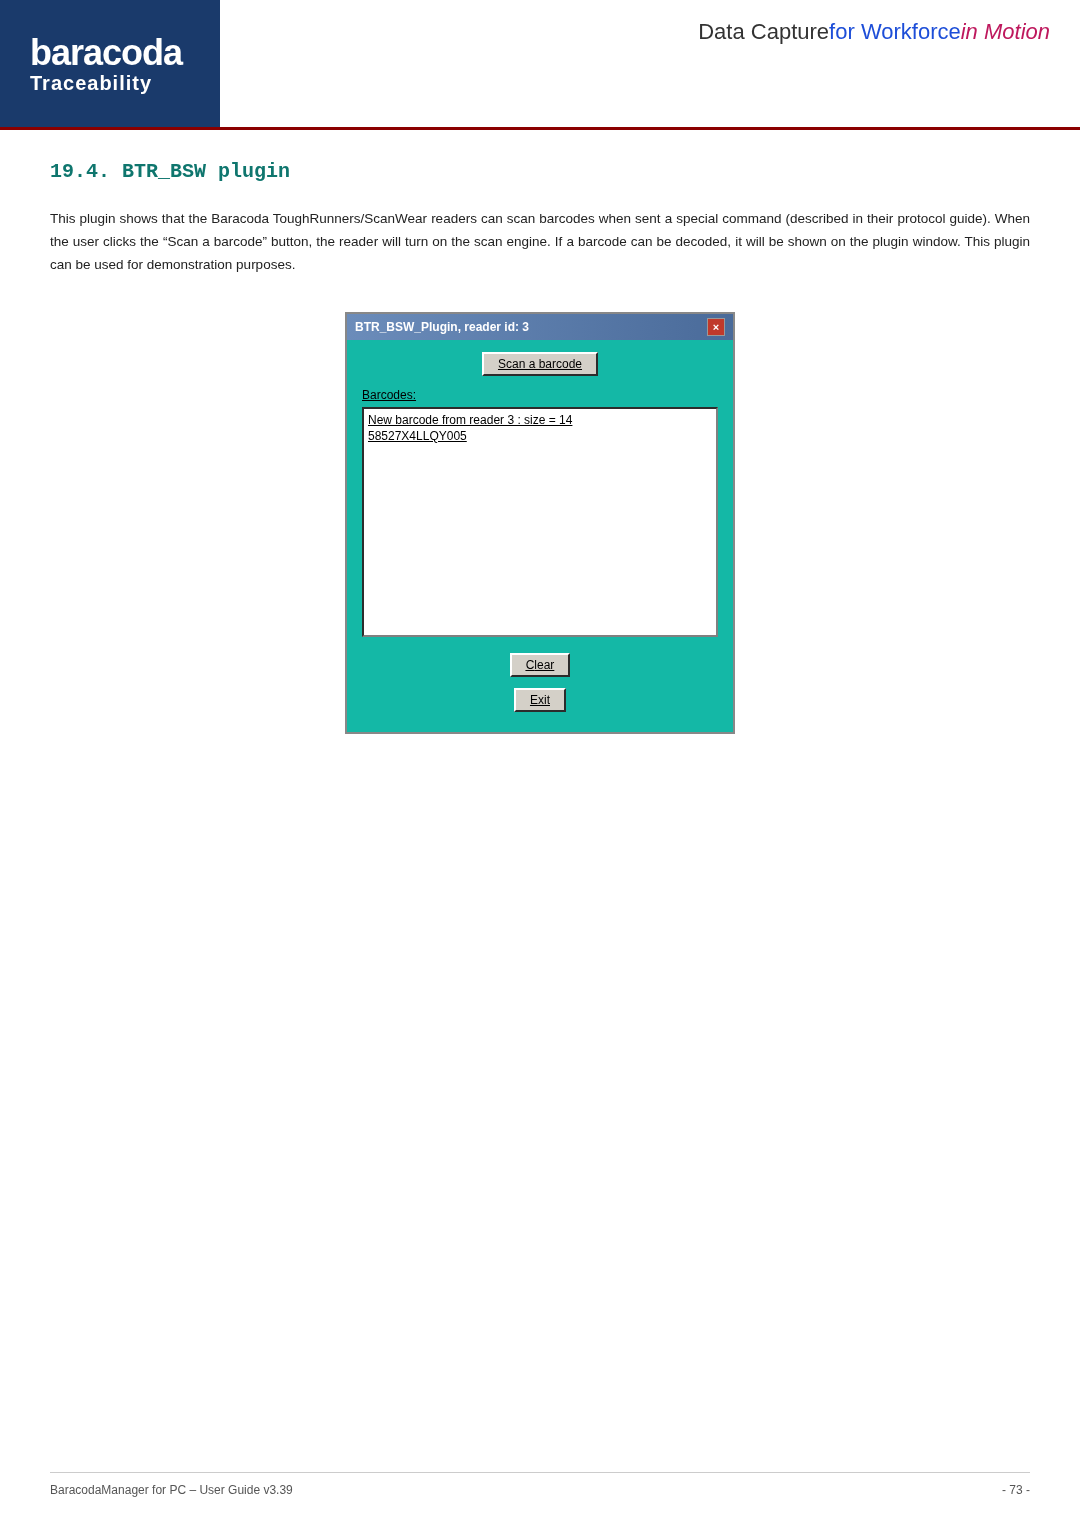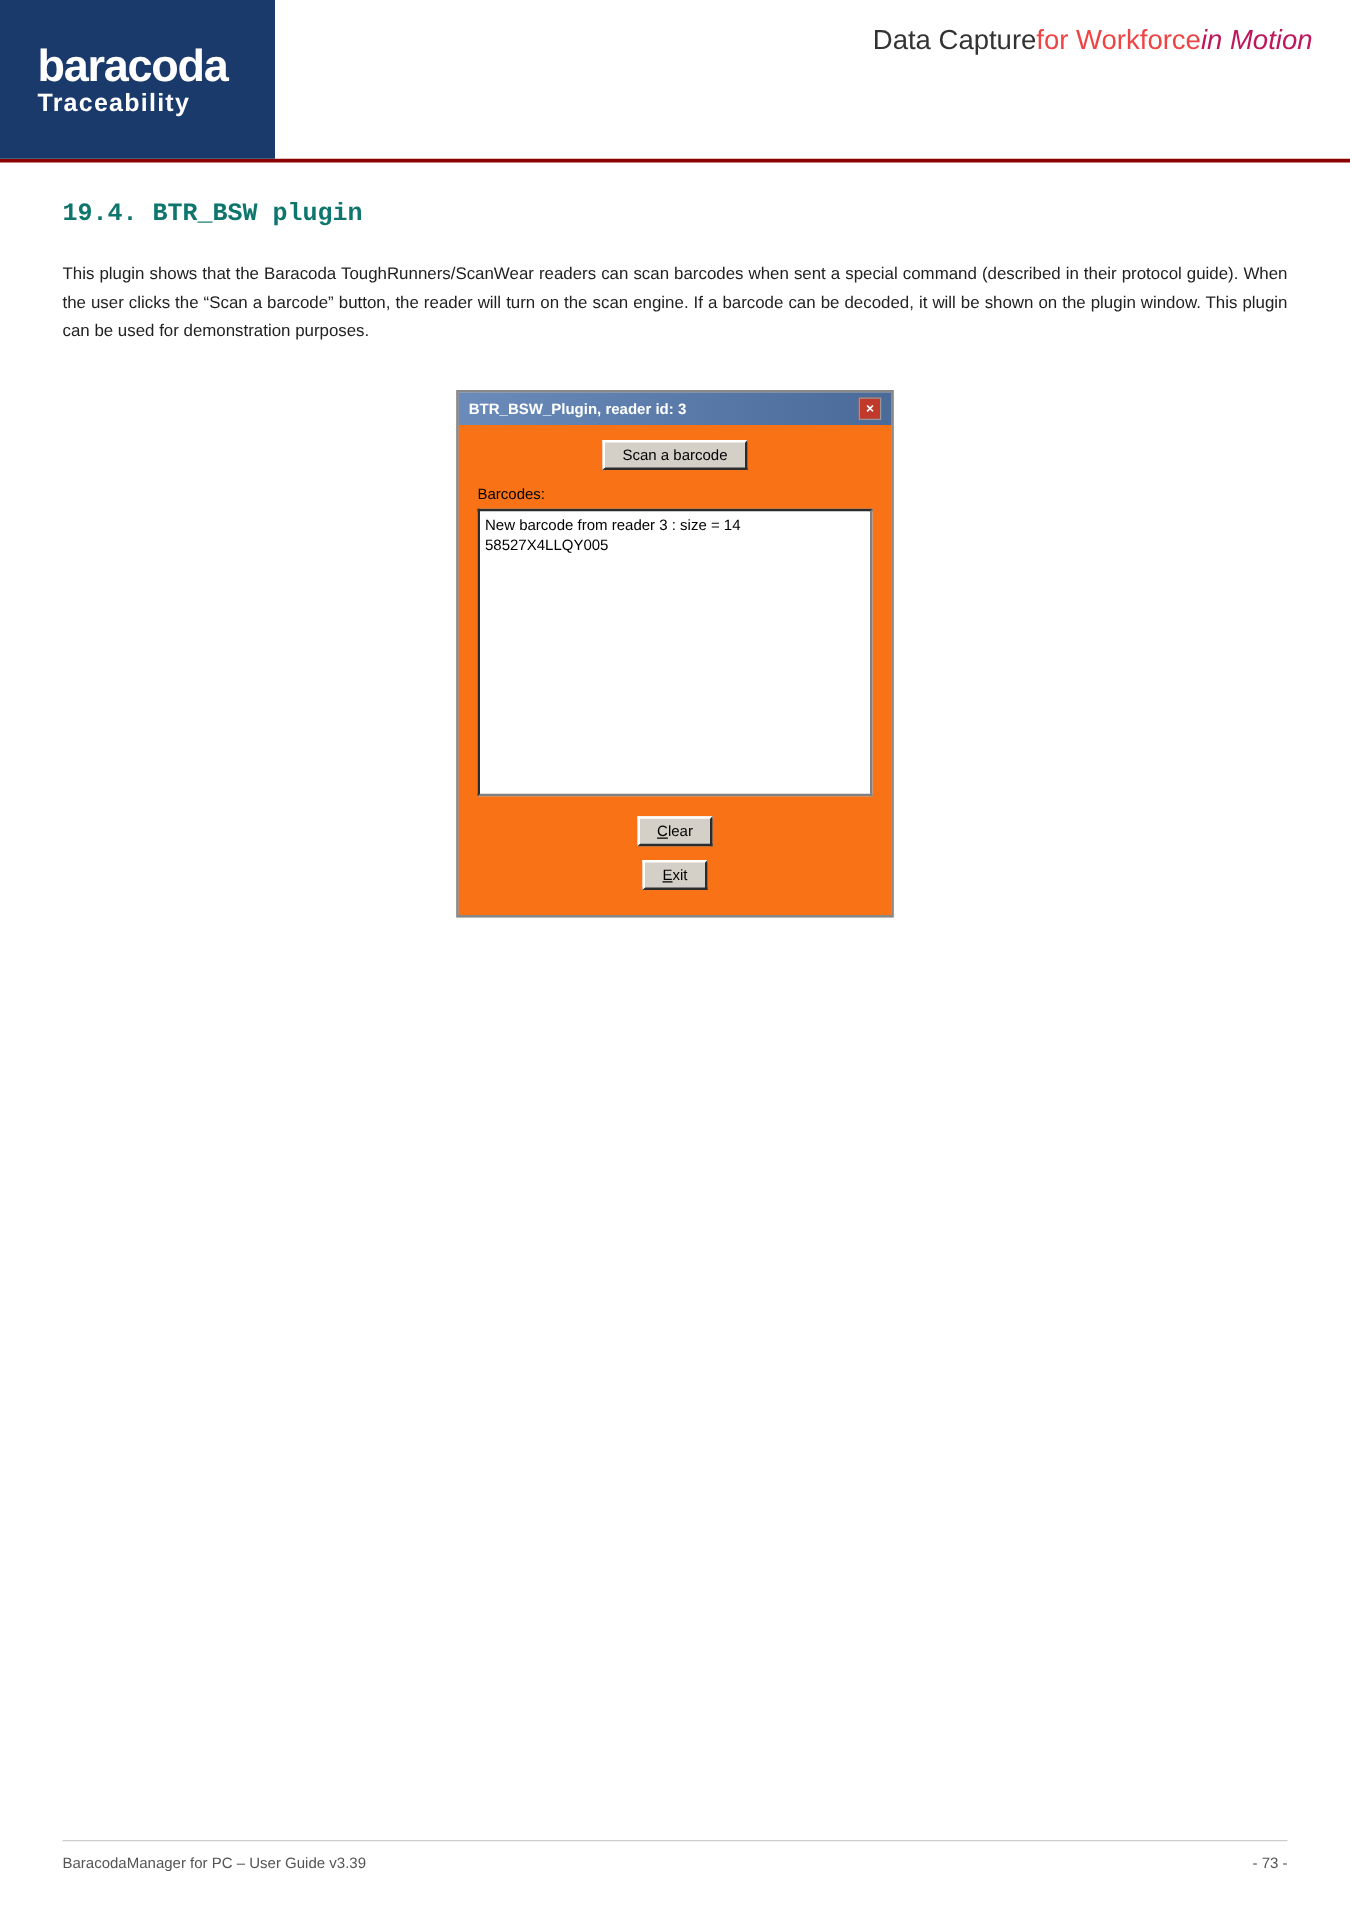--- a/index.html
+++ b/index.html
@@ -57,21 +57,21 @@
       line-height: 1.5;
     }
 
     .header-tagline .line1 {
       font-size: 22px;
       color: #333;
     }
 
     .header-tagline .line2 {
       font-size: 22px;
-      color: #ef4444;
+      color: #1d4ed8;
     }
 
     .header-tagline .line3 {
       font-size: 22px;
       color: #be185d;
       font-style: italic;
     }
 
     
     .main-content {
@@ -95,21 +95,21 @@
     }
 
     
     .plugin-window-container {
       display: flex;
       justify-content: center;
       margin-bottom: 40px;
     }
 
     .plugin-window {
-      width: 350px;
+      width: 390px;
       border: 2px solid #888;
       background: #d4d0c8;
       font-family: Arial, sans-serif;
       font-size: 12px;
     }
 
     .plugin-titlebar {
       background: linear-gradient(to right, #6b8cba, #4a6b9a);
       padding: 4px 8px;
       display: flex;
@@ -135,21 +135,22 @@
       justify-content: center;
       cursor: pointer;
       font-size: 11px;
       font-weight: bold;
       color: white;
       flex-shrink: 0;
     }
 
     .plugin-body {
       padding: 12px 15px;
-      background: #f97316;
+      background: #14b8a6;
+      text-decoration: underline;
     }
 
     .scan-btn-row {
       display: flex;
       justify-content: center;
       margin-bottom: 12px;
     }
 
     .win-button {
       background: #d4d0c8;

